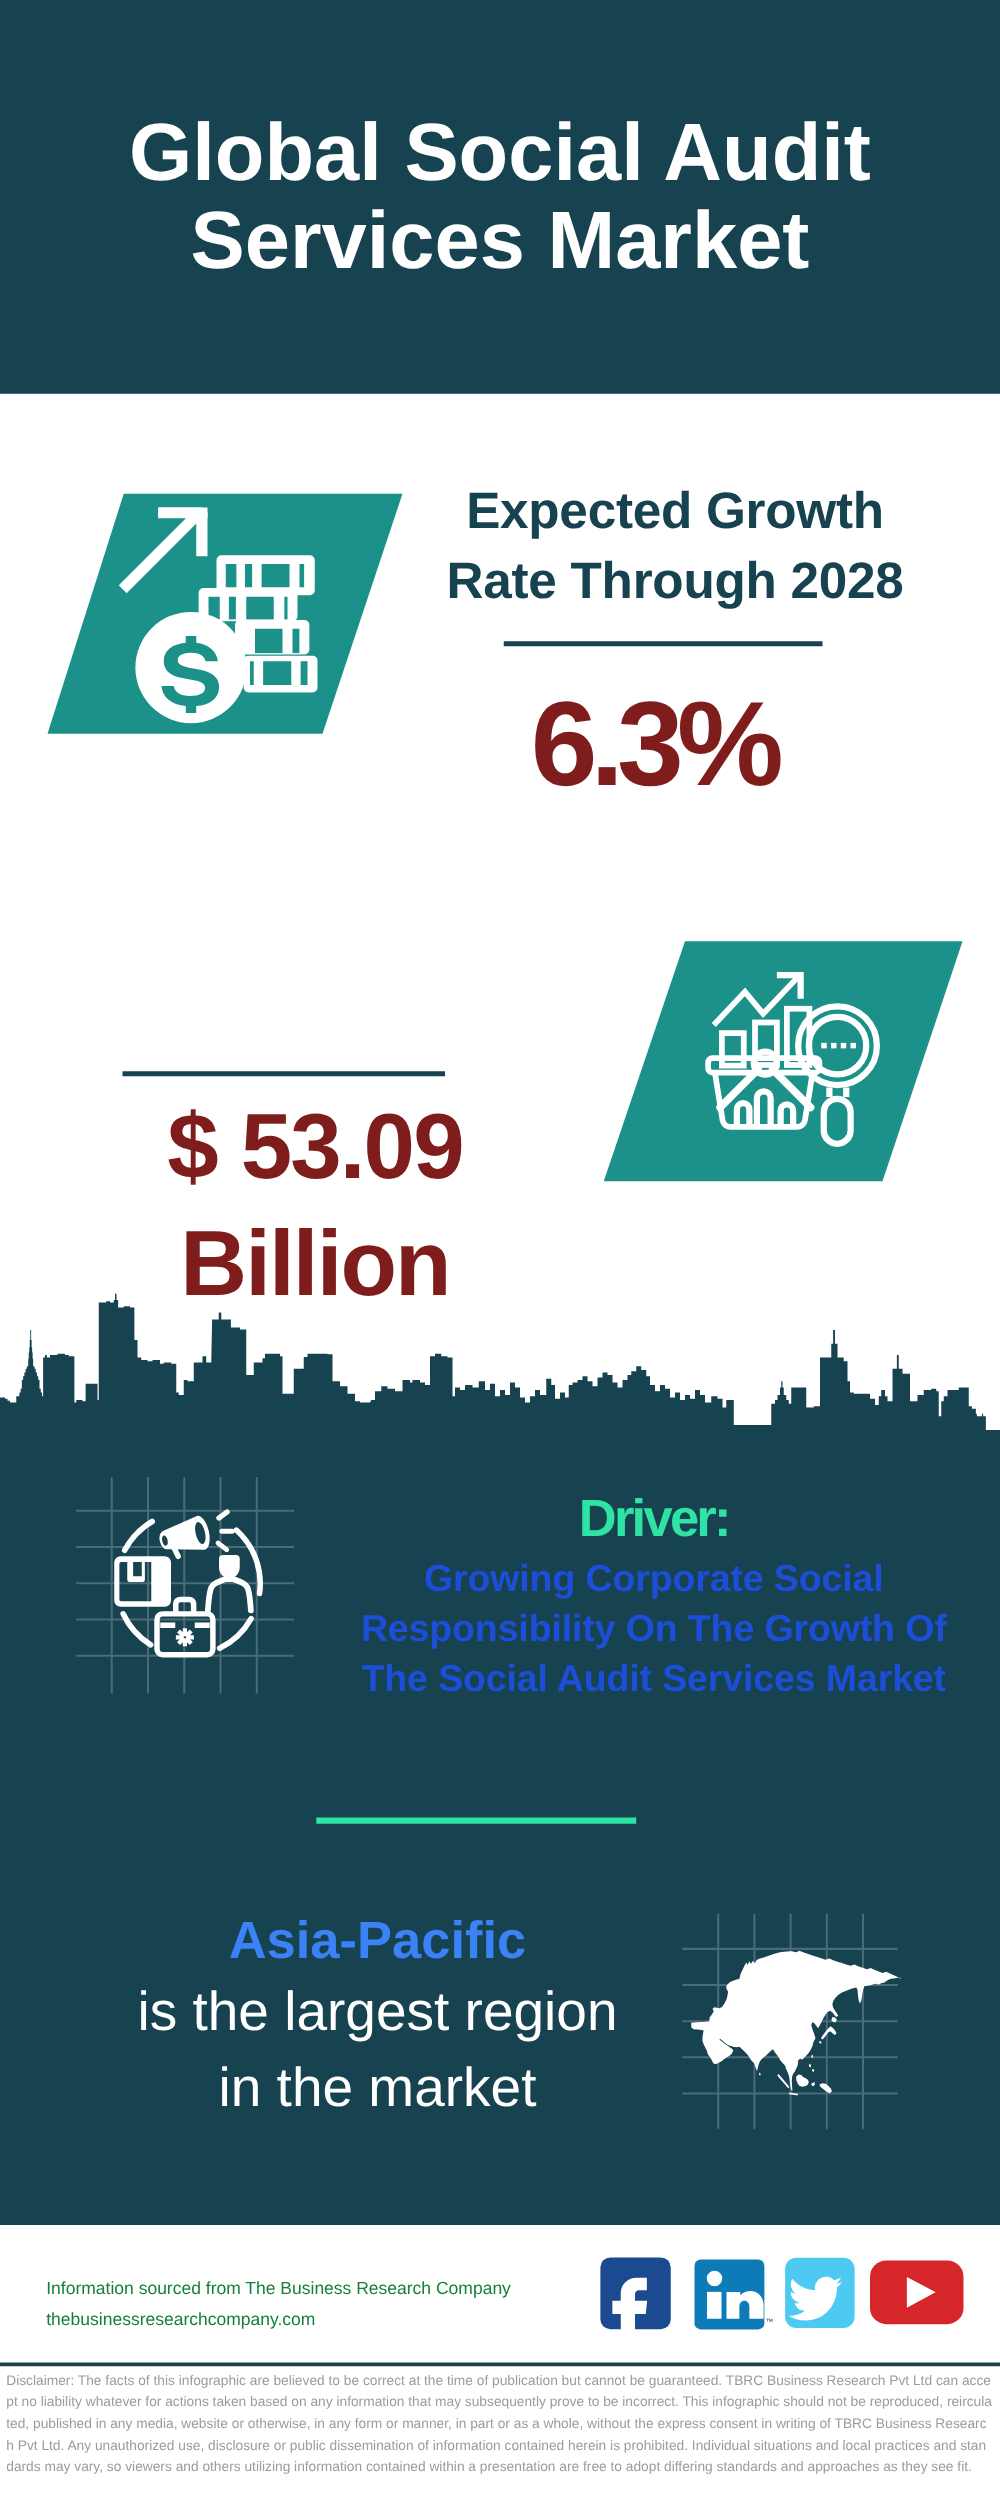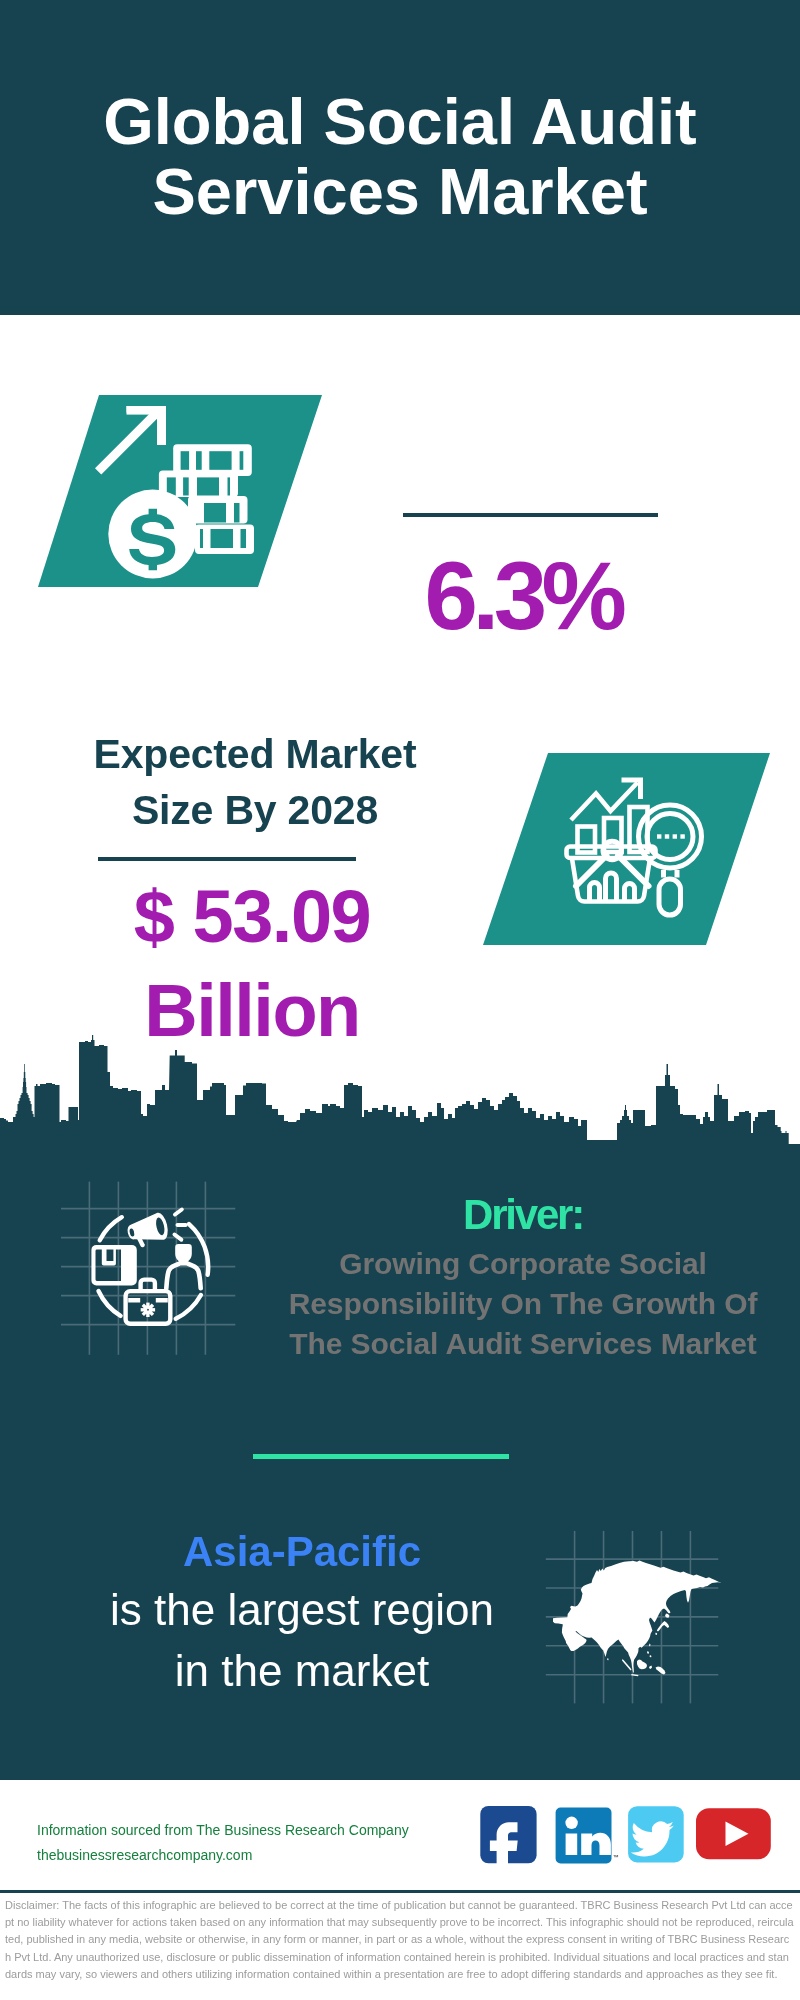--- a/index.html
+++ b/index.html
@@ -20,31 +20,31 @@
 
   
   .stat { position:absolute; }
   .stat1 { left:340px; top:380px; width:400px; }
   .stat2 { left:55px; top:726px; width:400px; }
   .stat-title { color:#17424f; font-weight:bold; font-size:41px; line-height:56px; text-align:center;
                 letter-spacing:-0.2px; }
   .stat-rule { position:absolute; height:4px; background:#17424f; }
   .r1 { left:403px; top:513px; width:255px; }
   .r2 { left:98px; top:857px; width:258px; }
-  .stat-value { position:absolute; width:400px; color:#a21caf; font-weight:bold; text-align:center; }
+  .stat-value { position:absolute; width:400px; color:#7f1d1d; font-weight:bold; text-align:center; }
   .v1 { left:323px; top:548px; font-size:96px; line-height:96px; letter-spacing:-5.5px; }
   .v2 { left:52px; top:870px; font-size:74px; line-height:93.5px; letter-spacing:-1.5px; }
   .dark { position:absolute; left:0; top:1144px; width:800px; height:636px; background:#17424f; }
   .darkR { position:absolute; left:788px; top:1152px; width:12px; height:627px; background:#17424f; }
 
   
   .driver-ico { position:absolute; left:55px; top:1175px; width:200px; height:205px; }
   .driver-txt { position:absolute; left:273px; top:1191px; width:500px; }
   .driver-h { color:#2fe3a4; font-weight:bold; font-size:42px; line-height:47px; text-align:center; letter-spacing:-2.2px;}
-  .driver-b { color:#737373; font-weight:bold; font-size:30px; line-height:40px; text-align:center; letter-spacing:-0.1px; margin-top:6px;}
+  .driver-b { color:#1d4ed8; font-weight:bold; font-size:30px; line-height:40px; text-align:center; letter-spacing:-0.1px; margin-top:6px;}
   .sep { position:absolute; left:253px; top:1454px; width:256px; height:5px; background:#2fe3a4; }
 
   
   .region-txt { position:absolute; left:102px; top:1525px; width:400px; }
   .region-h { color:#3b82f6; font-weight:bold; font-size:42px; line-height:54px; text-align:center; letter-spacing:0px;}
   .region-b { color:#fff; font-size:44px; line-height:61px; text-align:center; letter-spacing:0px;}
   .region-map { position:absolute; left:540px; top:1525px; width:190px; height:185px; }
 
   
   .footer { position:absolute; left:0; top:1780px; width:800px; height:221px; background:#fff; }
@@ -96,20 +96,23 @@
         <rect x="195" y="524.5" width="59" height="29.5" rx="4" fill="#fff"></rect>
         <rect x="200" y="529" width="3" height="19" fill="#1b9189"></rect>
         <rect x="210.5" y="529" width="22.5" height="19" fill="#1b9189"></rect>
         <rect x="240.5" y="529" width="5.5" height="19" fill="#1b9189"></rect>
       </g>
       <g>
         <circle cx="152.8" cy="534" r="44.5" fill="#fff"></circle>
         <path fill="#1b9189" d="M148.6,508.8 h8.4 v5.4 c9.6,1.1 16.3,6.7 17.3,14.8 h-9.8 c-0.9,-4.3 -4.9,-6.9 -11.8,-6.9 c-6.6,0 -10.5,2.3 -10.5,5.9 c0,3.3 2.6,4.8 9.2,6.1 l7.6,1.4 c11.2,2.1 16.3,6.3 16.3,14.1 c0,8.7 -6.9,14.3 -18.3,15.3 v5.4 h-8.4 v-5.4 c-11.4,-1 -18.8,-7 -19.4,-16.0 h9.8 c0.7,4.9 5.3,8.0 13.0,8.0 c7.6,0 12.1,-2.5 12.1,-6.4 c0,-3.3 -2.4,-5 -8.9,-6.2 l-8.5,-1.6 c-10.9,-2 -15.7,-6.4 -15.7,-13.9 c0,-8.1 6.6,-13.5 17.6,-14.5 Z"></path>
       </g>
     </svg>
+  <div class="stat stat1">
+    <div class="stat-title">Expected Growth Rate Through 2028</div>
+  </div>
   <div class="stat-rule r1"></div>
   <div class="stat-value v1">6.3%</div>
 
   <svg class="ico ico2" viewBox="560 770 148 152">
       <g fill="none" stroke="#fff" stroke-width="4.6" stroke-linecap="butt" stroke-linejoin="miter">
         <polyline points="571,820 596,793.5 610.5,811 637.5,782.5"></polyline>
       </g>
       <path fill="#fff" d="M621.5,777.5 h21.5 v21.5 h-5 v-16.5 h-16.5 z"></path>
       <g fill="none" stroke="#fff" stroke-width="4.6">
         <rect x="577.5" y="826.5" width="17.5" height="26"></rect>
@@ -136,23 +139,20 @@
         <path d="M663.5,870 v7.5 M677,870 v7.5"></path>
         <rect x="659" y="879" width="21.5" height="36" rx="10.7"></rect>
       </g>
       <g fill="#fff">
         <rect x="657.0" y="834.3" width="4.4" height="4.4"></rect>
         <rect x="664.8" y="834.3" width="4.4" height="4.4"></rect>
         <rect x="672.6" y="834.3" width="4.4" height="4.4"></rect>
         <rect x="680.4" y="834.3" width="4.4" height="4.4"></rect>
       </g>
     </svg>
-  <div class="stat stat2">
-    <div class="stat-title">Expected Market Size By 2028</div>
-  </div>
   <div class="stat-rule r2"></div>
   <div class="stat-value v2">$ 53.09 Billion</div>
 
   <div class="dark"></div>
   <div class="darkR"></div>
 
   <svg class="driver-ico" viewBox="55 1175 200 205">
       <g stroke="#4a6b78" stroke-width="1.6" fill="none">
         <line x1="89.4" y1="1181.6" x2="89.4" y2="1354.8"></line>
         <line x1="118.4" y1="1181.6" x2="118.4" y2="1354.8"></line>

